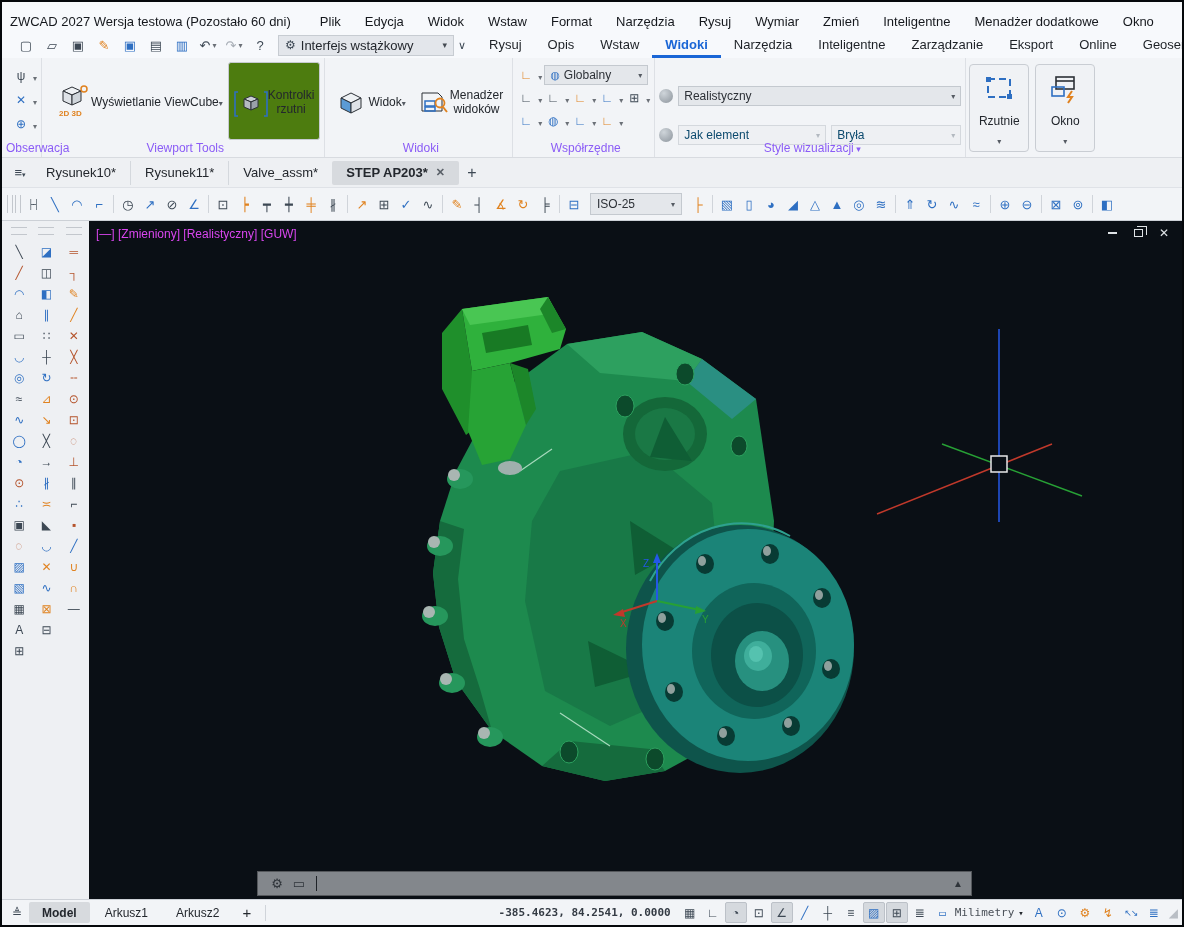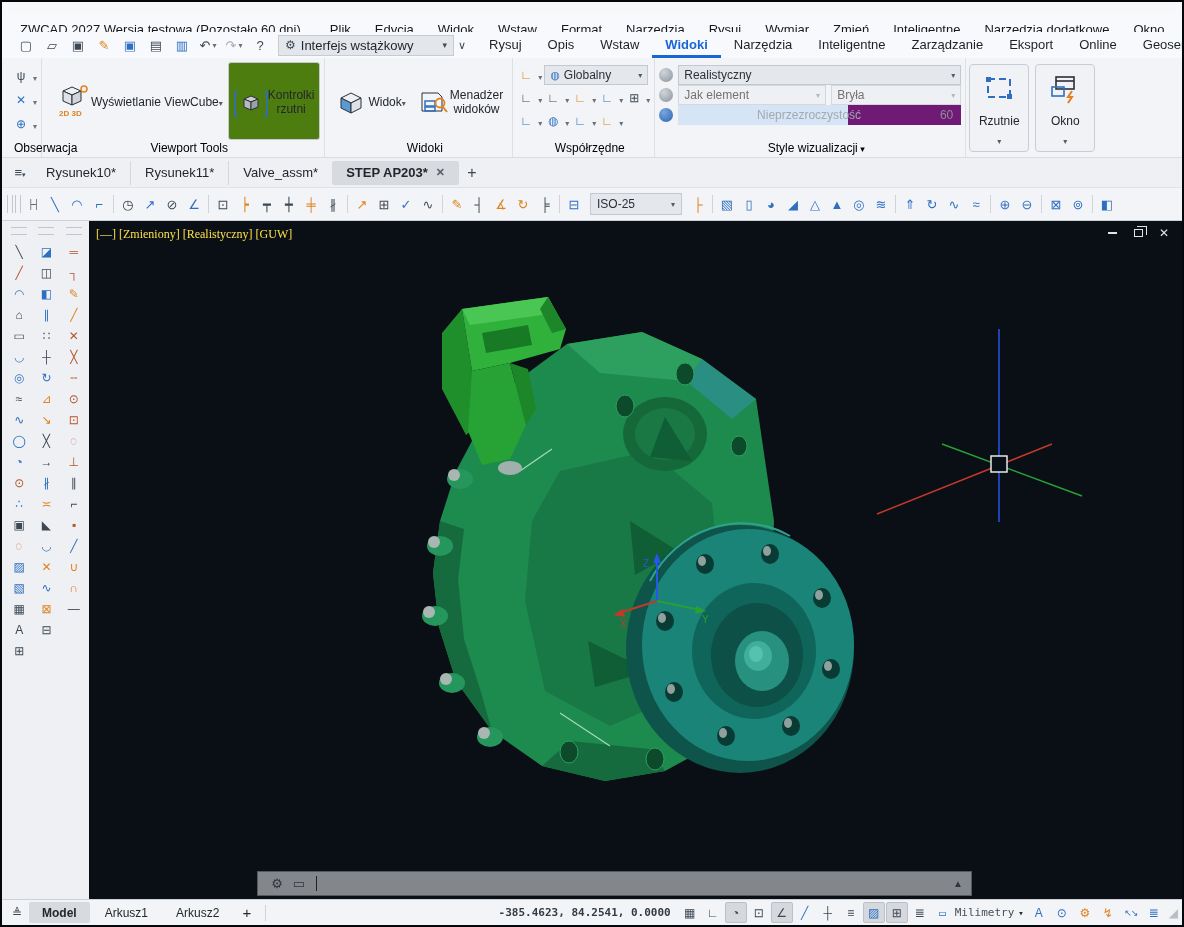--- a/index.html
+++ b/index.html
@@ -2,21 +2,21 @@
 <html><head>
 <meta charset="utf-8">
 <style>
   * { margin:0; padding:0; box-sizing:border-box; }
   html,body { width:1184px; height:927px; overflow:hidden; }
   body { font-family:"Liberation Sans", sans-serif; font-size:13px; color:#23272d; background:#000; }
   .app { position:relative; width:1184px; height:927px; background:#05080b; }
   .win { position:absolute; inset:2px; background:#f6f8fa; overflow:hidden; }
 
   
-  .titlebar { position:absolute; left:0; top:12px; right:0; height:30px; background:#f7f9fc; display:flex; align-items:center; padding-left:10px; }
+  .titlebar { position:absolute; left:0; top:4px; right:0; height:30px; background:#f7f9fc; display:flex; align-items:center; }
   .applogo { width:18px; height:16px; margin-right:8px; }
   .apptitle { font-size:13px; color:#15181d; white-space:nowrap; }
   .menubar { display:flex; margin-left:18px; gap:2px; }
   .menu-item { padding:4px 11px; font-size:13px; color:#15181d; cursor:default; white-space:nowrap; }
   .wctrls { margin-left:auto; display:flex; align-items:center; gap:8px; padding-right:12px; }
   .wbtn { width:26px; height:20px; display:flex; align-items:center; justify-content:center; }
 
   
   .row2 { position:absolute; left:0; top:30px; right:0; height:26px; background:#f7f9fc; display:flex; align-items:center; padding-left:12px; }
   .qa-icons { display:flex; align-items:center; gap:2px; }
@@ -28,41 +28,41 @@
   .ws-combo .lbl { font-size:13px; color:#23272d; flex:1; }
   .ws-combo::after { content:"▾"; font-size:9px; color:#444a52; }
   .qa-collapse { width:22px; text-align:center; font-size:11px; color:#3d4854; margin-left:4px; }
   .rtabs { display:flex; margin-left:10px; }
   .rtab { padding:4px 13px 3px; font-size:13px; color:#1d2126; cursor:default; border-bottom:3px solid transparent; white-space:nowrap; }
   .rtab.active { color:#1a66d6; font-weight:bold; border-bottom-color:#1a66d6; }
 
   
   .ribbon { position:absolute; left:0; top:56px; right:0; height:100px; background:#f2f4f7; border-bottom:1px solid #d8dbe0; display:flex; }
   .rgroup { position:relative; height:100%; border-right:1px solid #dde0e5; padding:4px 4px 18px; }
-  .rg-label { position:absolute; left:12px; right:0; bottom:2px; text-align:center; font-size:12px; color:#000000; white-space:nowrap; }
+  .rg-label { position:absolute; left:4px; right:0; bottom:2px; text-align:center; font-size:12px; color:#8b5cf6; white-space:nowrap; }
   .rg-label .dl::after { content:" ▾"; font-size:9px; }
   .rg-body { display:flex; height:100%; align-items:flex-start; }
   .bigbtn { display:flex; flex-direction:row; align-items:center; justify-content:flex-start; padding:2px 5px; border-radius:3px; height:78px; }
   .bigbtn .blabel { font-size:12px; color:#23272d; text-align:center; line-height:1.15; margin-top:3px; white-space:pre-line; }
   .bigbtn .bdd::after { content:"▾"; font-size:8px; color:#555b63; }
   .bigbtn.pressed { background:#4d7c0f; border:1px solid #c6cad0; }
   .bicon { height:36px; display:flex; align-items:flex-end; justify-content:center; }
   .minicol { display:flex; flex-direction:column; justify-content:flex-start; gap:4px; margin-left:6px; padding-top:4px; }
   .rtool { display:flex; align-items:center; gap:3px; height:20px; }
   .rtool .rt-g { width:18px; text-align:center; font-size:12px; color:#3d4854; }
   .rtool .dd::after { content:"▾"; font-size:8px; color:#6b7077; }
   .rtool.b .rt-g { color:#2e6fc2; } .rtool.o .rt-g { color:#e0821f; }
   .coordgrid { display:flex; flex-direction:column; gap:3px; padding-top:3px; }
   .coordrow { display:flex; align-items:center; gap:2px; }
   .combo { display:flex; align-items:center; height:20px; background:#e4e7eb; border:1px solid #c4c9cf; padding:0 5px; font-size:12px; color:#2c3036; }
   .combo::after { content:"▾"; font-size:8px; color:#555b63; margin-left:auto; padding-left:5px; }
-  .combo.disabled { background:#eef0f3; color:#737373; border-color:#d4d8dd; }
+  .combo.disabled { background:#eef0f3; color:#0c4a6e; border-color:#d4d8dd; }
   .combo.disabled::after { color:#b3b9c0; }
   .combo .ci { margin-right:4px; font-size:11px; color:#2e6fc2; }
-  .viscol { display:flex; flex-direction:column; gap:0; padding-top:3px; width:302px; }
+  .viscol { display:flex; flex-direction:column; gap:19px; padding-top:3px; width:302px;margin-top:21px; }
   .visrow { display:flex; align-items:center; gap:5px; }
   .sphere { width:14px; height:14px; border-radius:50%; background:radial-gradient(circle at 35% 30%, #7aa7d8, #2a64b8); flex:none; }
   .sphere.gray { background:radial-gradient(circle at 35% 30%, #cfd5da, #8b939b); }
   .opacity-slider { position:relative; flex:1; height:20px; background:#701a75; overflow:hidden; display:flex; align-items:center; }
   .opacity-fill { position:absolute; left:0; top:0; bottom:0; background:#d6e5f5; }
   .op-label { position:relative; flex:1; text-align:center; font-size:12px; color:#a2a9b1; }
   .op-value { position:relative; font-size:12px; color:#8a9097; padding-right:8px; }
   .boxbtn { width:60px; height:88px; margin:6px 3px 0; background:#f0f2f5; border:1px solid #c9cdd3; border-radius:4px; display:flex; flex-direction:column; align-items:center; padding-top:8px; }
   .boxbtn .blabel { font-size:12px; color:#23272d; margin-top:6px; }
   .boxbtn .bdd { margin-top:auto; margin-bottom:4px; }
@@ -92,21 +92,21 @@
 
   
   .main { position:absolute; left:0; top:219px; right:0; height:678px; }
   .leftbar { position:absolute; left:0; top:0; bottom:0; width:88px; background:#eef0f3; border-right:1px solid #0a0e13; display:flex; padding:6px 2px 0 4px; gap:1px; }
   .lcol { display:flex; flex-direction:column; width:27px; align-items:center; }
   .lgrip { width:16px; height:8px; border-top:1px solid #c3c7cd; border-bottom:1px solid #c3c7cd; margin-bottom:6px; }
   .licon { width:24px; height:21px; display:flex; align-items:center; justify-content:center; font-size:12px; color:#3d4854; cursor:default; }
   .licon.b { color:#2e6fc2; } .licon.o { color:#e0821f; } .licon.r { color:#b5542c; }
 
   .viewport { position:absolute; left:88px; top:0; right:0; bottom:0; background:#0a0f15; overflow:hidden; }
-  .vp-label { position:absolute; left:6px; top:6px; font-size:12px; color:#fde047;font-family:Liberation Serif, serif; }
+  .vp-label { position:absolute; left:6px; top:6px; font-size:12px; color:#d946ef; }
   .vp-ctrls { position:absolute; right:10px; top:5px; display:flex; gap:10px; align-items:center; }
   .vbtn { width:16px; height:14px; display:flex; align-items:center; justify-content:center; }
   .vmin { width:9px; height:2px; background:#dfe3e6; }
   .vrest { position:relative; width:9px; height:8px; border:1px solid #dfe3e6; background:#0a0f15; }
   .vrest::before { content:""; position:absolute; left:2px; top:-4px; width:9px; height:8px; border:1px solid #dfe3e6; border-bottom:none; border-left:none; }
   .vclose { color:#dfe3e6; font-size:12px; line-height:1; }
   .modelsvg { position:absolute; left:0; top:0; }
 
   .cmdbar { position:absolute; left:167px; top:650px; width:715px; height:25px; background:#83878c; border:1px solid #55585c; display:flex; align-items:center; padding:0 8px; }
   .cicon { width:22px; text-align:center; font-size:13px; color:#2f343a; }
@@ -146,21 +146,21 @@
       <span class="menu-item">Plik</span>
           <span class="menu-item">Edycja</span>
           <span class="menu-item">Widok</span>
           <span class="menu-item">Wstaw</span>
           <span class="menu-item">Format</span>
           <span class="menu-item">Narzędzia</span>
           <span class="menu-item">Rysuj</span>
           <span class="menu-item">Wymiar</span>
           <span class="menu-item">Zmień</span>
           <span class="menu-item">Inteligentne</span>
-          <span class="menu-item">Narzędzia dodatkowe</span>
+          <span class="menu-item">Menadżer dodatkowe</span>
           <span class="menu-item">Okno</span>
     </div>
     <div class="wctrls">
       <span class="wbtn"></span>
 
     </div>
   </div>
 
   <div class="row2">
     <div class="qa-icons">

